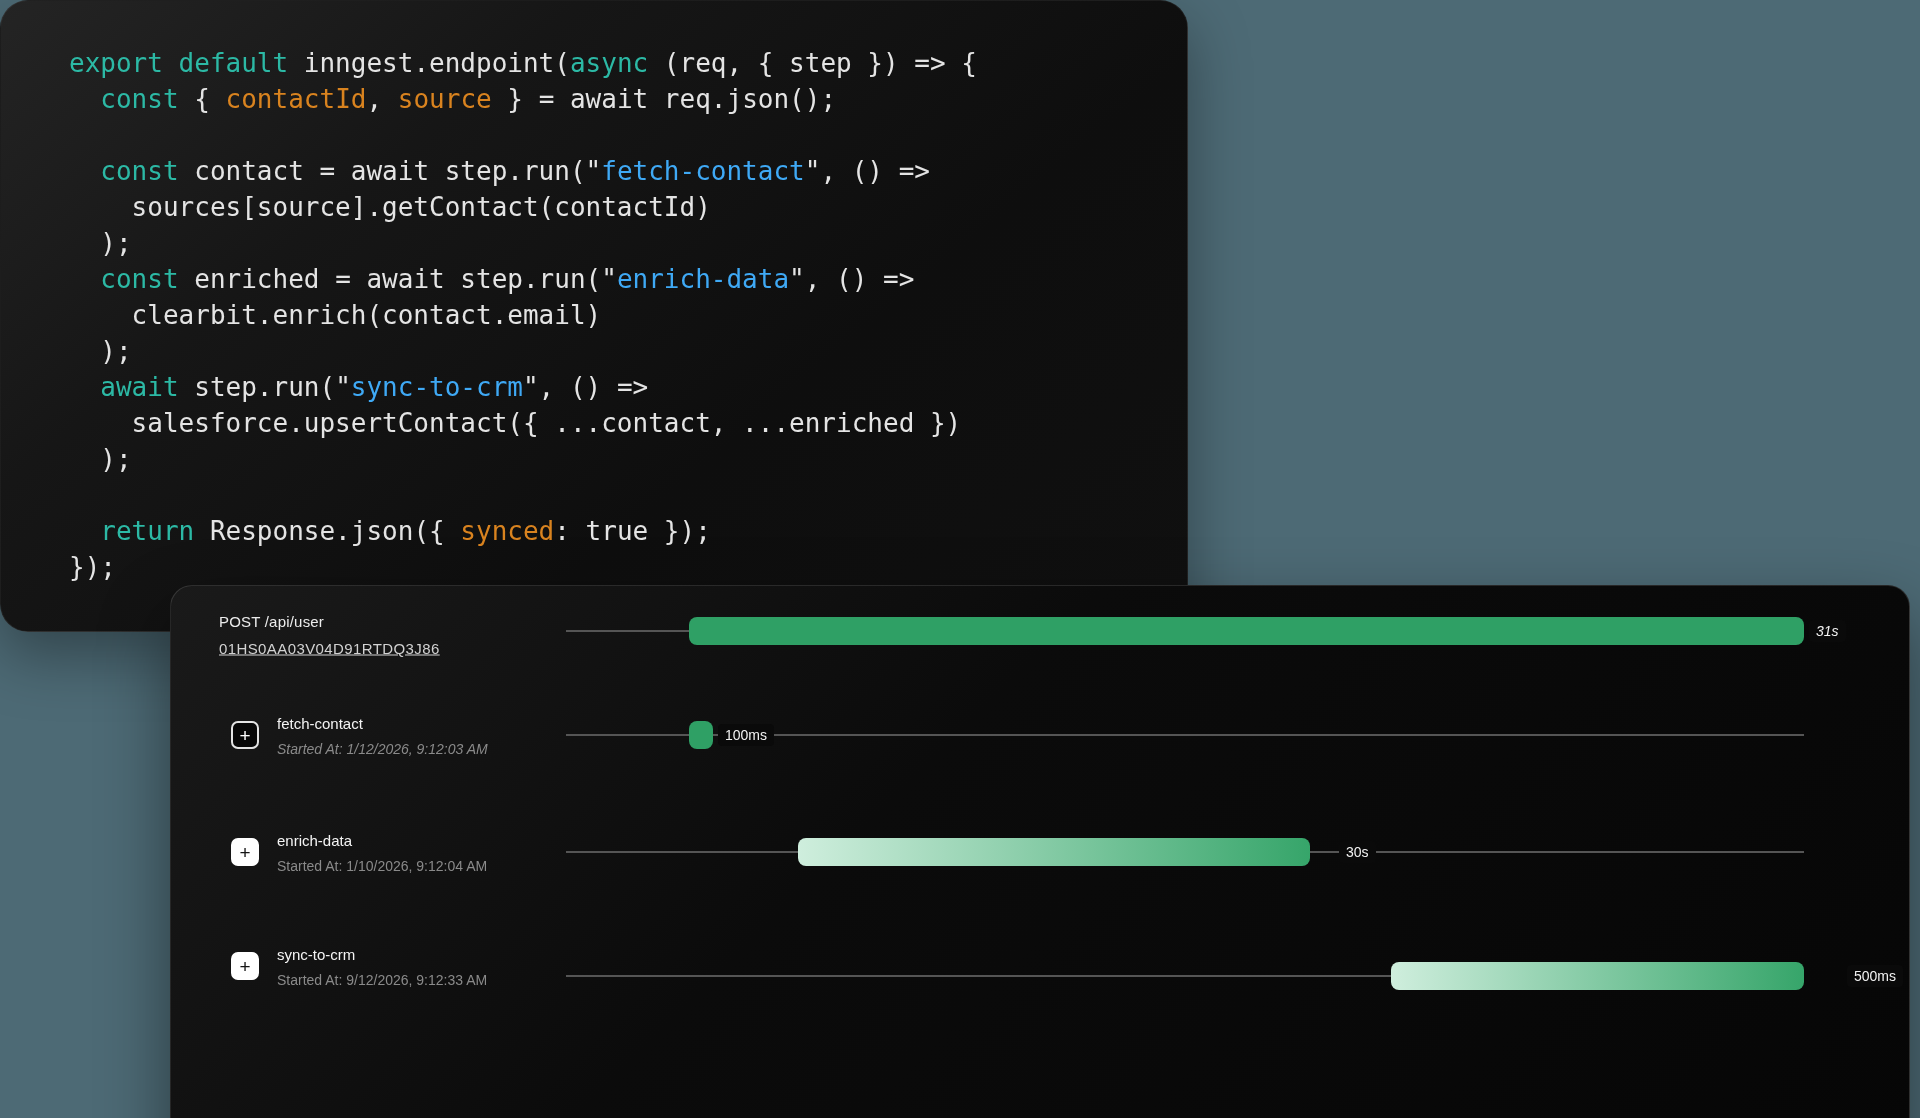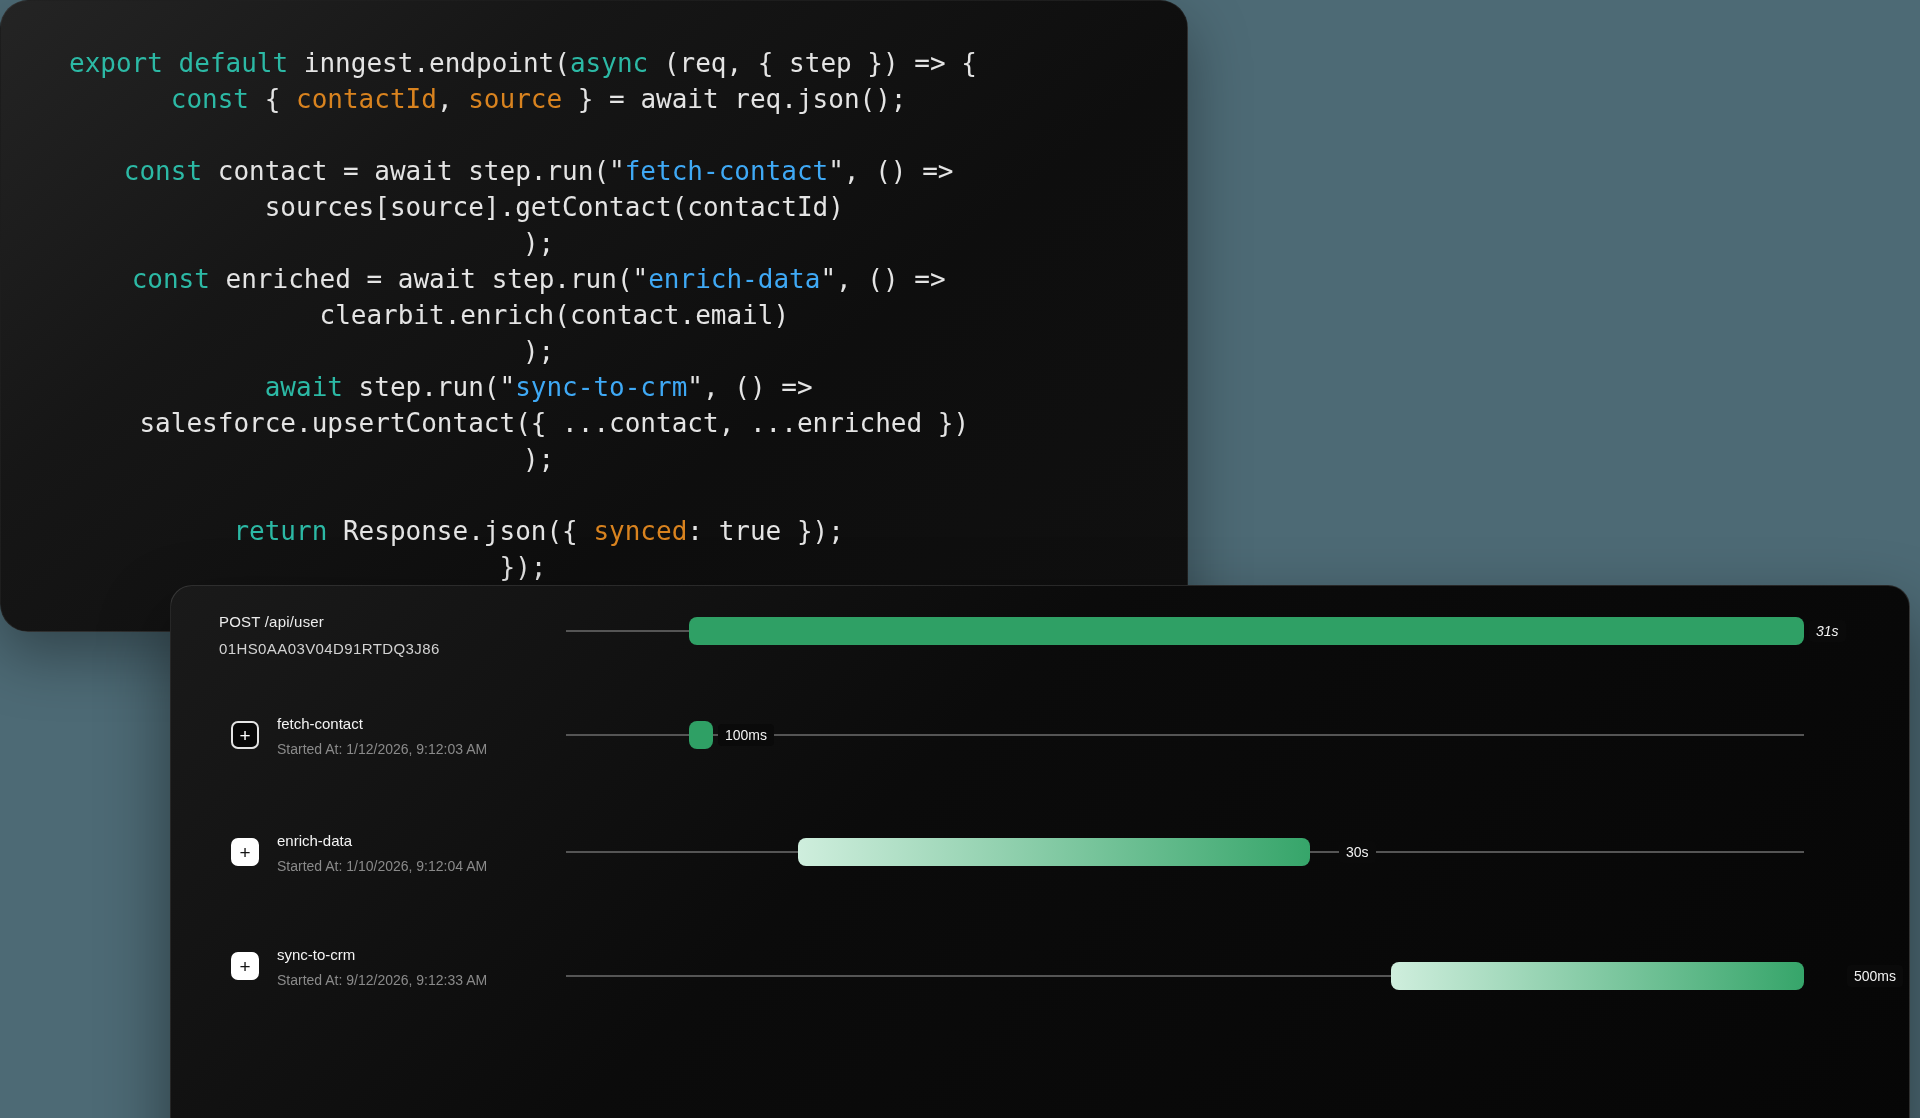--- a/index.html
+++ b/index.html
@@ -1,18 +1,18 @@
 <!DOCTYPE html>
 <html><head>
 <meta charset="utf-8">
 <style>
   html,body{margin:0;padding:0;background:#4D6A75;}
   .stage{
     position:relative;width:1920px;height:1118px;overflow:hidden;
-    background:#4D6A75;font-family:"Liberation Sans",sans-serif;text-align:center;
+    background:#4D6A75;font-family:"Liberation Sans",sans-serif;
   }
   
   .code-panel{
     position:absolute;left:0;top:0;width:1188px;height:632px;
     background:linear-gradient(140deg,#242424 0%,#161616 30%,#0e0e0e 65%,#101010 100%);
     border-radius:28px;
     border:1px solid rgba(255,255,255,0.06);
     box-shadow:0 24px 60px rgba(0,0,0,0.35);
     box-sizing:border-box;
   }
@@ -31,21 +31,21 @@
     border:1px solid rgba(255,255,255,0.13);
     box-shadow:0 30px 70px rgba(0,0,0,0.45);
     box-sizing:border-box;
   }
   .trace-header-title{
     position:absolute;left:48px;top:35px;transform:translateY(-50%);
     color:#ECECEC;font-size:15px;letter-spacing:0.2px;white-space:nowrap;
   }
   .trace-header-id{
     position:absolute;left:48px;top:62px;transform:translateY(-50%);
-    color:#D2D2D2;font-size:15px;letter-spacing:0.4px;white-space:nowrap;
+    color:#D2D2D2;font-size:15px;letter-spacing:0.4px;white-space:nowrap;text-decoration:underline;
   }
   .t-line{position:absolute;left:395px;width:1238px;height:2px;}
   .t-bar{position:absolute;height:28px;border-radius:8px;}
   .t-chip{
     position:absolute;transform:translateY(-50%);
     background:#0A0A0A;color:#F2F2F2;font-size:14px;
     padding:4px 7px;border-radius:4px;white-space:nowrap;line-height:1;
   }
   .plus-btn{
     position:absolute;left:60px;width:28px;height:28px;border-radius:7px;
@@ -81,21 +81,21 @@
         <div class="t-line" style="top: 44px; background: rgb(85, 85, 85);"></div>
         <div class="t-bar" style="left: 518px; width: 1115px; top: 31px; background: rgb(47, 160, 101);"></div>
         <div class="t-chip" style="left: 1638px; top: 45px; font-style: italic;">31s</div>
         <div class="t-line" style="top: 148px; background: rgb(85, 85, 85);"></div>
         <div class="t-bar" style="left: 518px; width: 24px; top: 135px; background: rgb(47, 160, 101);"></div>
         <div class="t-chip" style="left: 547px; top: 149px;">100ms</div>
         <div class="plus-btn outline" style="top: 149px;">
           <span class="plus-glyph">+</span>
         </div>
         <div class="step-name" style="top: 137px;">fetch-contact</div>
-        <div class="step-start" style="top: 163px;">Started At: 1/12/2026, 9:12:03 AM</div>
+        <div class="step-start" style="top: 163px; font-style: italic;">Started At: 1/12/2026, 9:12:03 AM</div>
         <div class="t-line" style="top: 265px; background: rgb(85, 85, 85);"></div>
         <div class="t-bar" style="left: 627px; width: 512px; top: 252px; background: linear-gradient(90deg, rgb(207, 238, 221), rgb(54, 165, 106));"></div>
         <div class="t-chip" style="left: 1168px; top: 266px;">30s</div>
         <div class="plus-btn solid" style="top: 266px;">
           <span class="plus-glyph">+</span>
         </div>
         <div class="step-name" style="top: 254px;">enrich-data</div>
         <div class="step-start" style="top: 280px;">Started At: 1/10/2026, 9:12:04 AM</div>
         <div class="t-line" style="top: 389px; background: rgb(85, 85, 85);"></div>
         <div class="t-bar" style="left: 1220px; width: 413px; top: 376px; background: linear-gradient(90deg, rgb(207, 238, 221), rgb(54, 165, 106));"></div>

